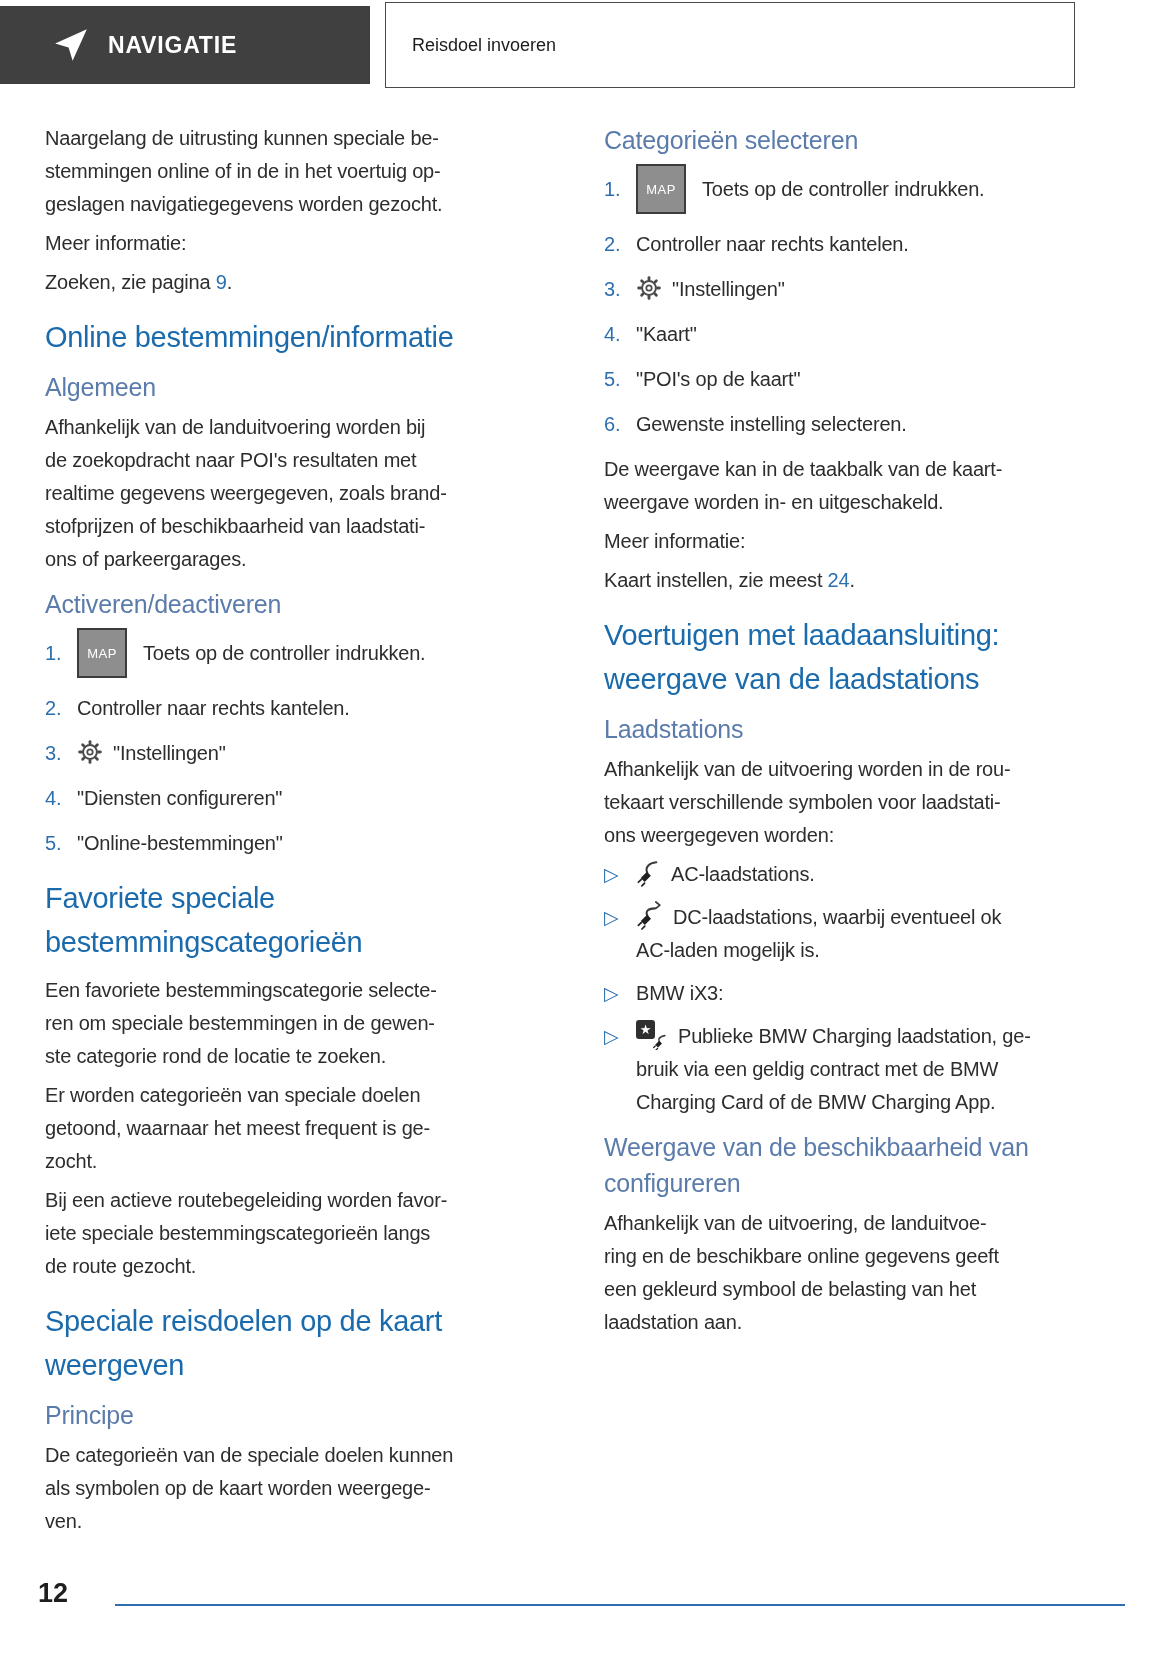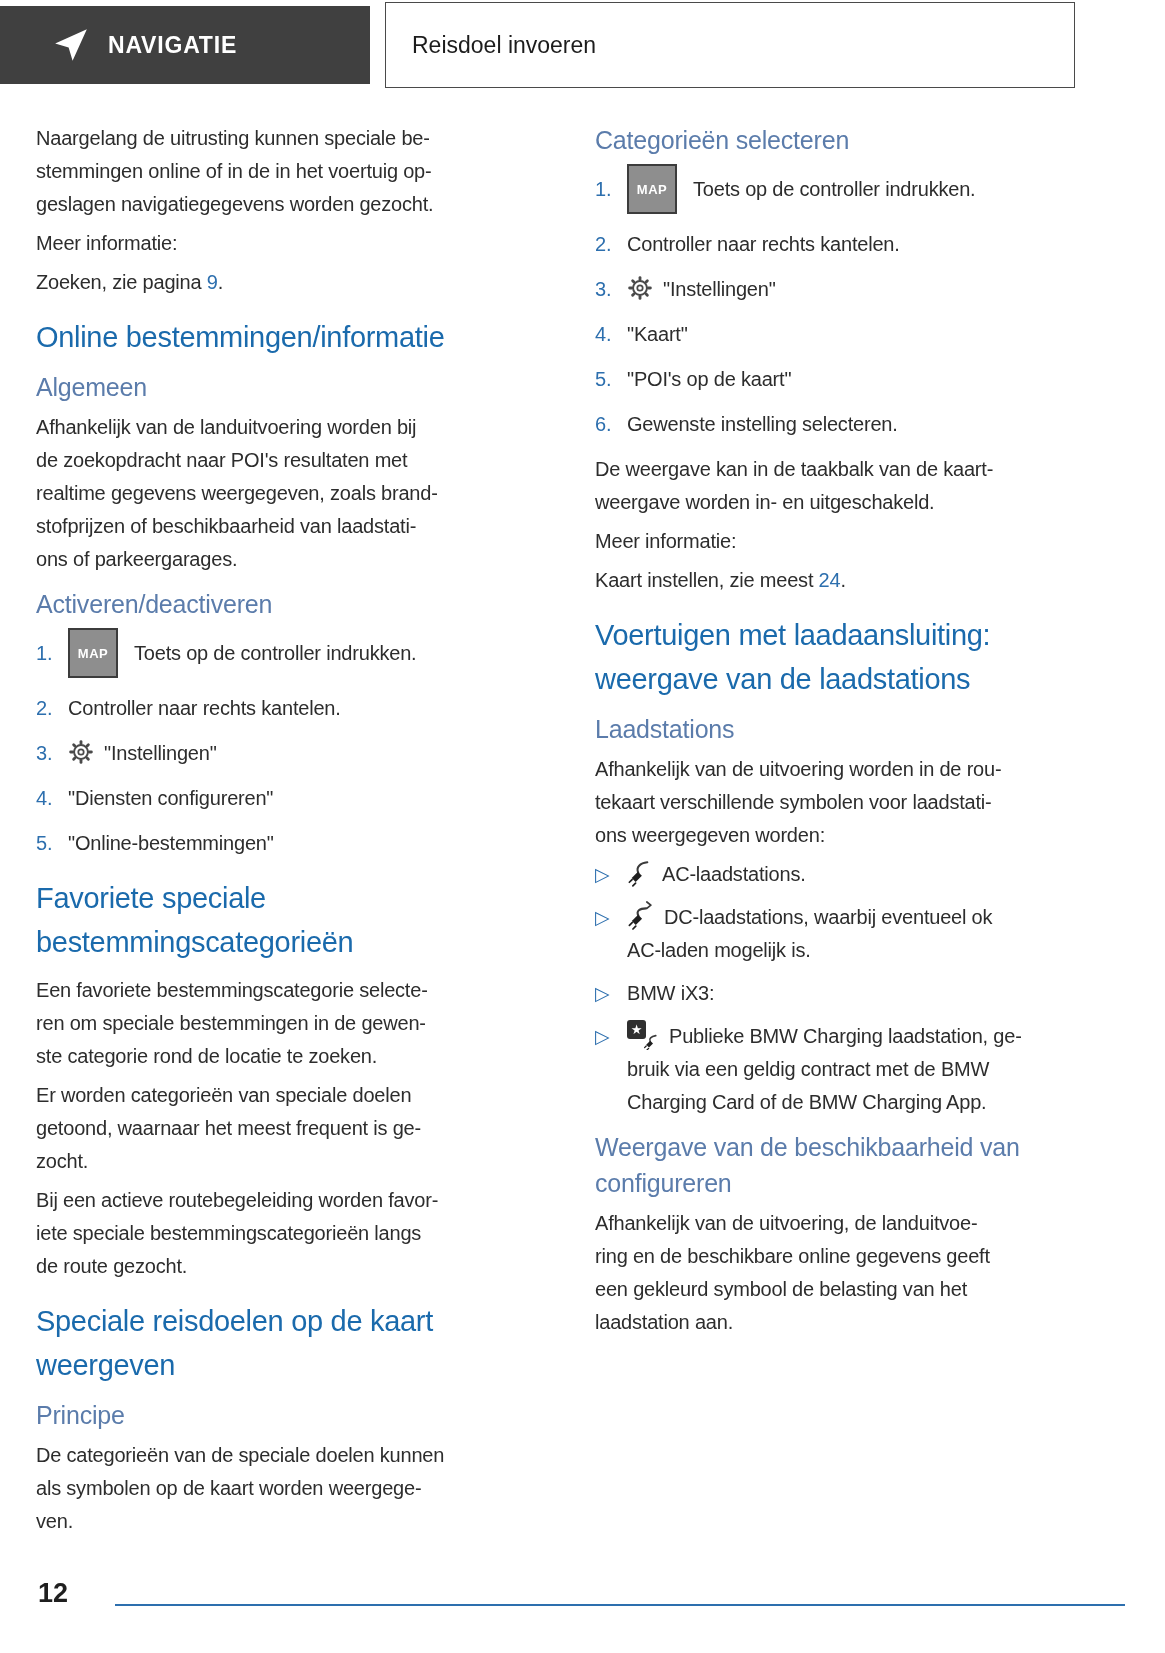--- a/index.html
+++ b/index.html
@@ -15,42 +15,42 @@
   .hdr{position:relative;height:96px;}
   .navtab{
     position:absolute;left:0;top:6px;width:370px;height:78px;
     background:#404040;display:flex;align-items:center;
     color:#ffffff;font-weight:bold;font-size:23px;letter-spacing:.8px;
   }
   .navtab .navicon{margin:0 18px 0 52px;display:flex;}
   .docbox{
     position:absolute;left:385px;right:90px;top:2px;height:86px;
     border:1px solid #4a4a4a;display:flex;align-items:center;
-    font-size:23px;color:#1c1c1c;padding-left:26px;box-sizing:border-box;
-  }
-  
-  .cols{display:flex;padding:26px 0 0 36px;}
+    font-size:18px;color:#1c1c1c;padding-left:26px;box-sizing:border-box;
+  }
+  
+  .cols{display:flex;padding:26px 0 0 45px;}
   .col{box-sizing:border-box;}
   .col.left{width:472px;margin-right:67px;}
   .col.right{width:478px;margin-left:20px;}
   .p{white-space:pre-line;font-size:20px;line-height:33px;margin:0 0 6px 0;letter-spacing:-0.2px;}
   .h2{white-space:pre-line;font-size:29px;line-height:44px;color:#1a6aac;margin:16px 0 10px 0;letter-spacing:-0.3px;}
   .h3{white-space:pre-line;font-size:25px;line-height:36px;color:#5b7cab;margin:10px 0 6px 0;letter-spacing:-0.2px;}
   .h3.first{margin-top:0;}
   .link{color:#2d6fae;}
   
   .step{display:flex;margin:0 0 12px 0;}
   .step-num{width:32px;flex:0 0 32px;color:#2d6fae;font-size:20px;line-height:33px;}
   .step-body{flex:1;font-size:20px;line-height:33px;letter-spacing:-0.2px;white-space:pre-line;}
   .step.with-key{align-items:center;margin-bottom:14px;}
   .step.with-key .step-body{display:flex;align-items:center;white-space:normal;}
   .mapkey{
     display:inline-flex;align-items:center;justify-content:center;
     width:50px;height:50px;background:#8e8e8e;border:2px solid #3c3c3c;
-    color:#ffffff;font-size:13px;font-weight:bold;letter-spacing:.5px;
+    color:#ffffff;font-size:13px;font-weight:normal;letter-spacing:.5px;
     margin-right:16px;flex:0 0 50px;box-sizing:border-box;
   }
   .gear{vertical-align:-5px;margin-right:10px;}
   
   .bullet{display:flex;margin:0 0 10px 0;}
   .bullet-marker{width:32px;flex:0 0 32px;color:#2d6fae;font-size:19px;line-height:33px;}
   .bullet-body{flex:1;font-size:20px;line-height:33px;letter-spacing:-0.2px;}
   .bullet-body .txt{white-space:pre-line;}
   .subitem{margin:0 0 10px 32px;font-size:20px;line-height:33px;letter-spacing:-0.2px;}
   .subitem .txt{white-space:pre-line;}

